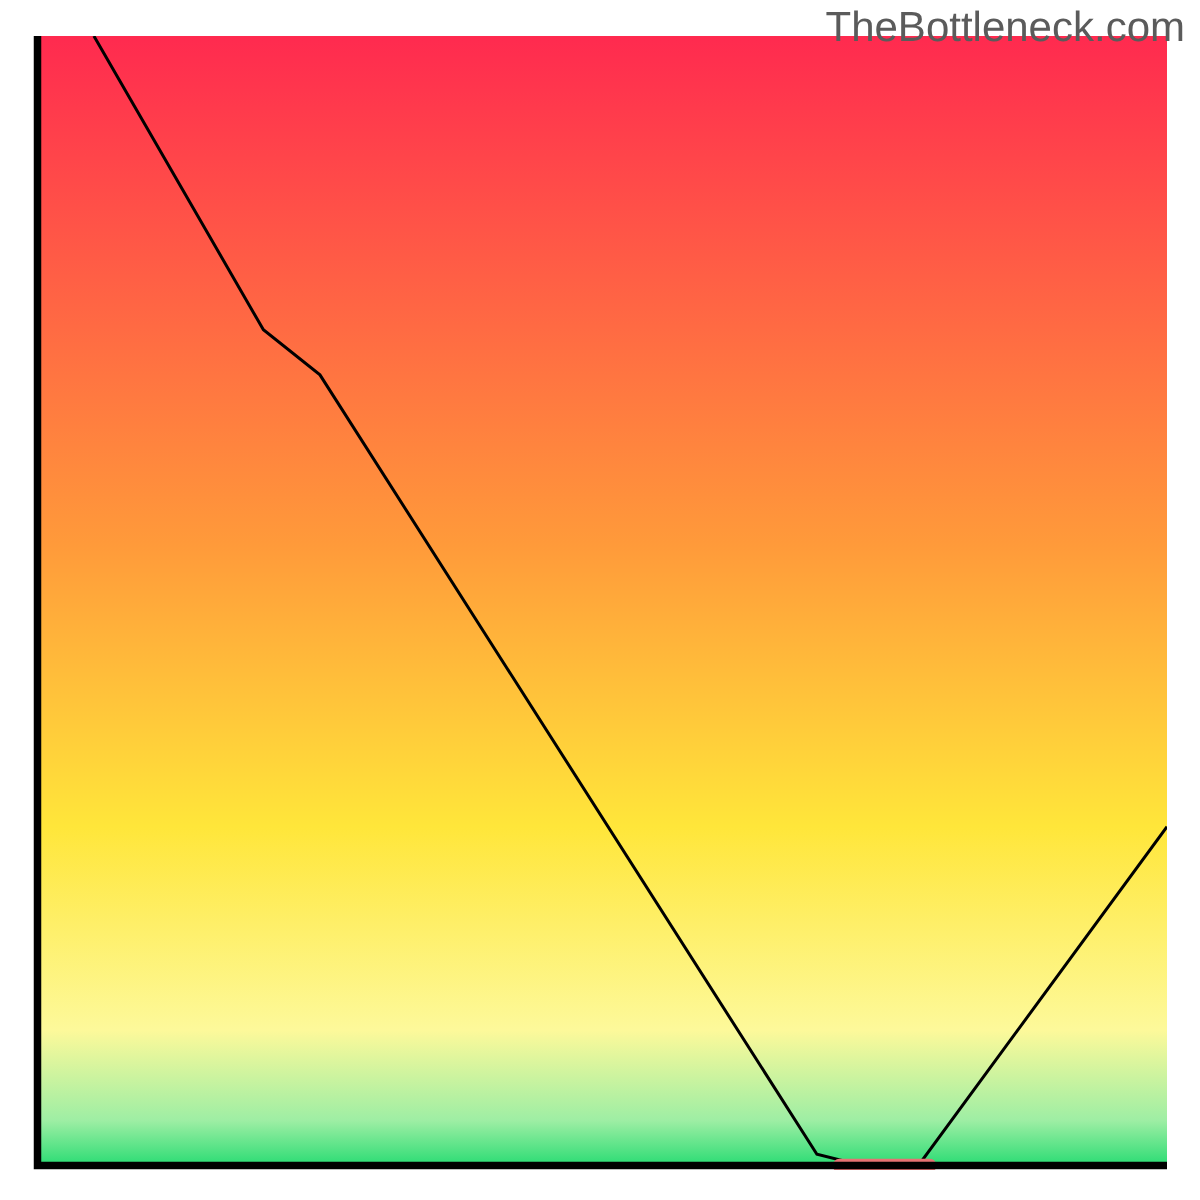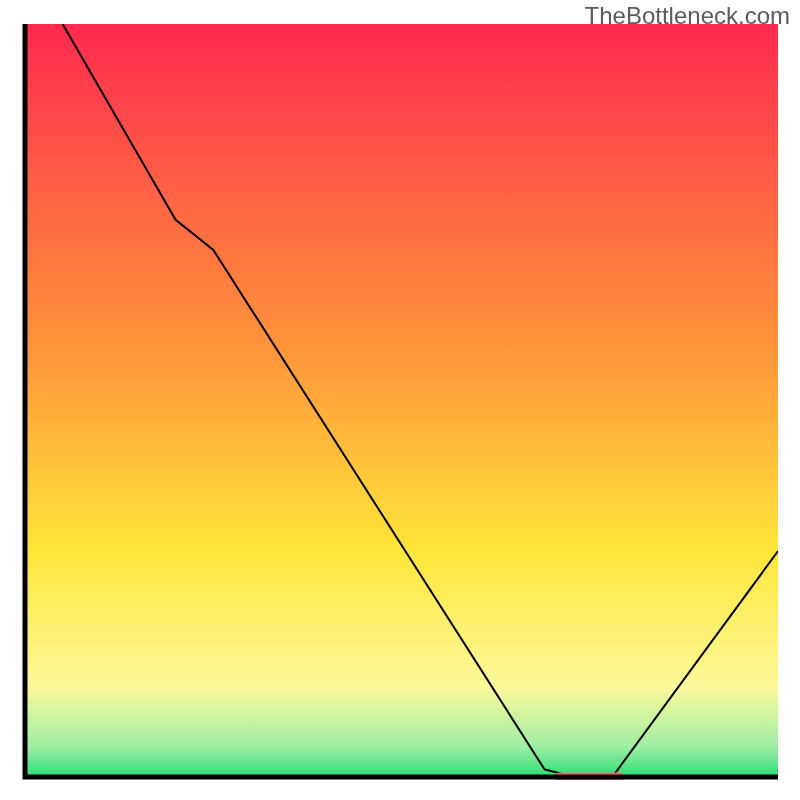--- a/index.html
+++ b/index.html
@@ -13,21 +13,21 @@
   .container {
     position: relative;
     width: 800px;
     height: 800px;
     background: #ffffff;
   }
   .watermark {
     position: absolute;
     top: 2px;
     right: 10px;
-    font-size: 24px;
+    font-size: 28px;
     color: #5b5b5b;
     z-index: 20;
     font-family: Arial, sans-serif;
   }
   .plot-outer {
     position: absolute;
     left: 22px;
     top: 24px;
     width: 756px;
     height: 756px;

